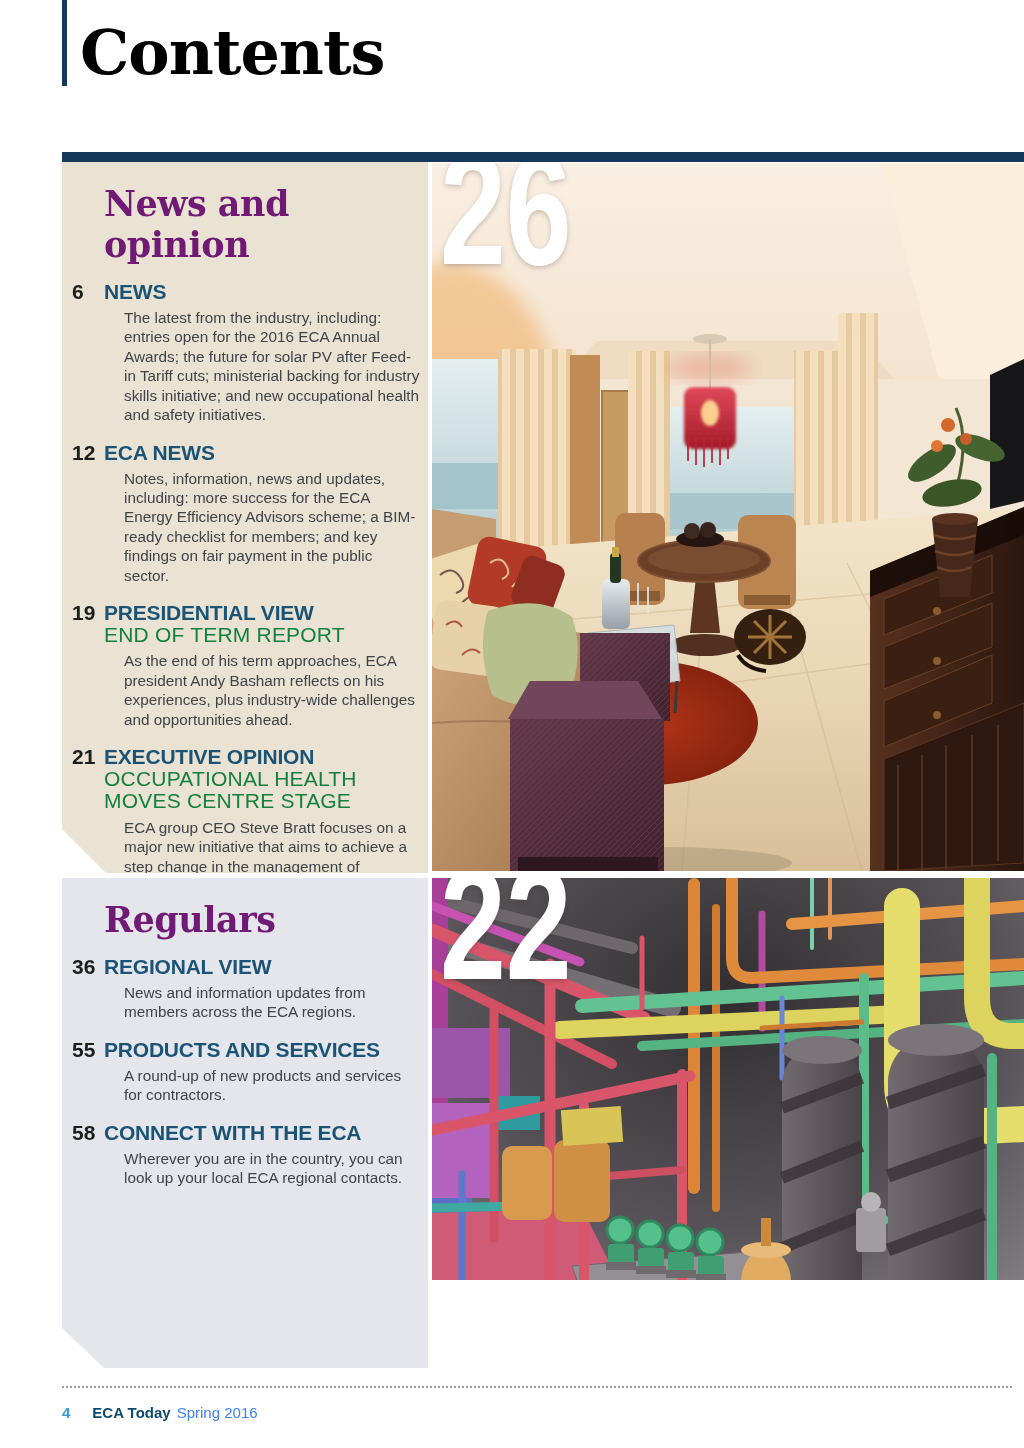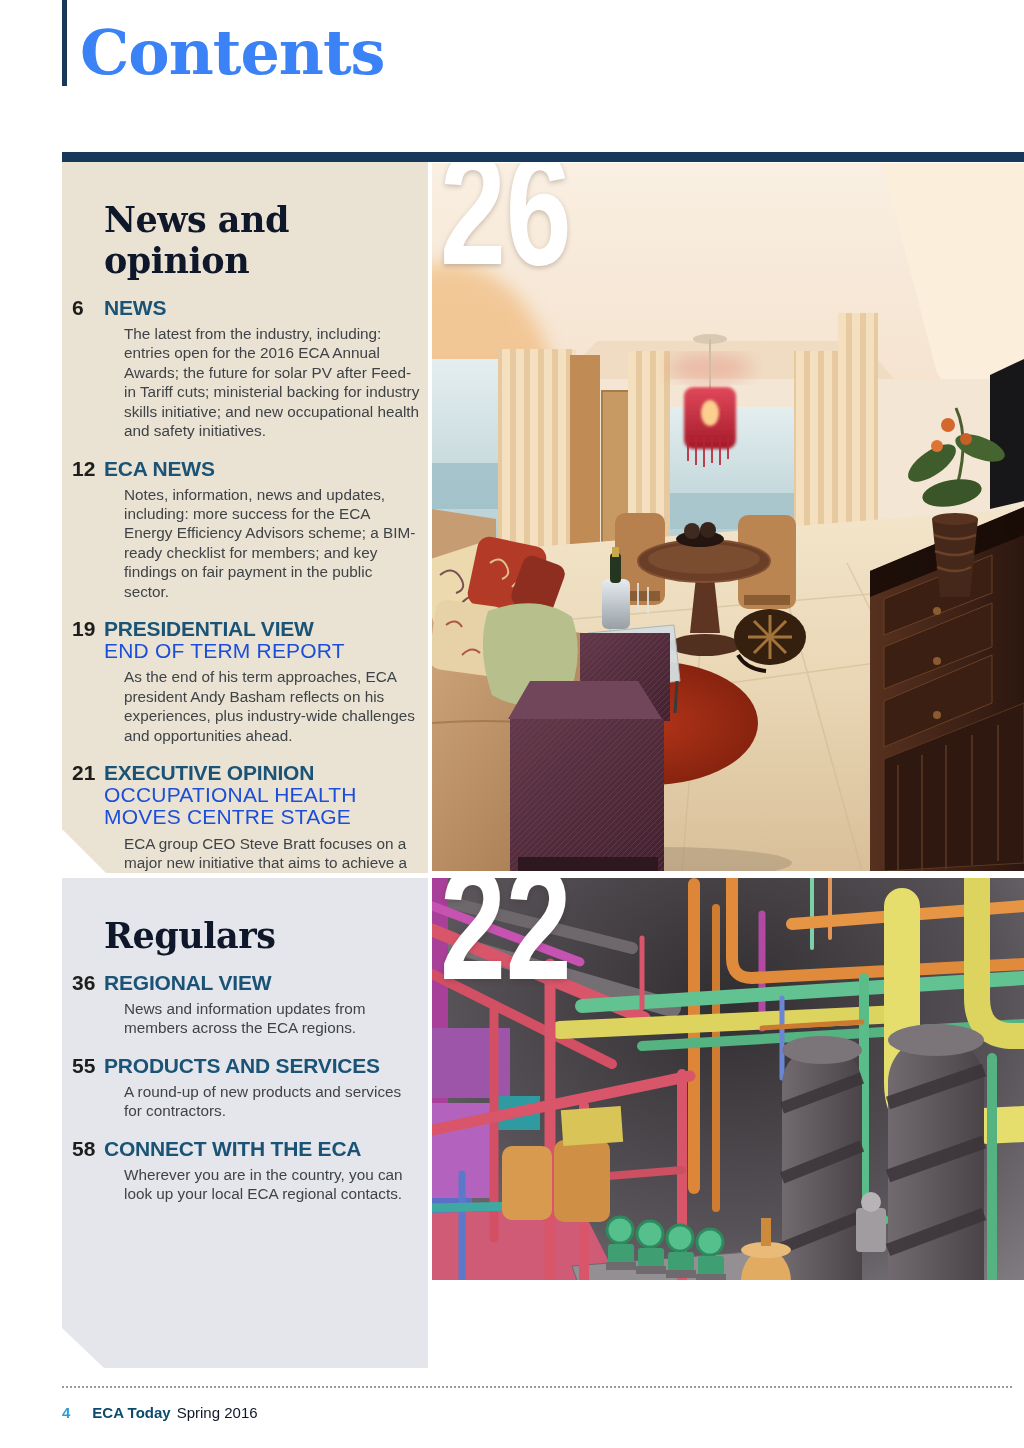--- a/index.html
+++ b/index.html
@@ -2,51 +2,51 @@
 <html><head>
 <meta charset="utf-8">
 <style>
   html,body{margin:0;padding:0;background:#fff;}
   .page{position:relative;width:1024px;height:1448px;background:#fff;overflow:hidden;
         font-family:"Liberation Sans",sans-serif;}
   
   .vbar{position:absolute;left:62px;top:0;width:5px;height:86px;background:#16395b;}
   .page-title{position:absolute;left:80px;top:16px;margin:0;
       font-family:"DejaVu Serif",serif;font-weight:bold;font-size:62px;
-      color:#3b82f6;letter-spacing:-1px;}
+      color:#000000;letter-spacing:-1px;}
   .rule{position:absolute;left:62px;top:152px;width:962px;height:10px;background:#16395b;}
   
   .panel{position:absolute;left:62px;width:366px;box-sizing:border-box;padding:20px 8px 0 5px;}
   .panel.beige{top:162px;height:711px;background:#eae3d4;
       clip-path:polygon(0 0,100% 0,100% 100%,44px 100%,0 calc(100% - 44px));}
   .panel.gray{top:878px;height:490px;background:#e4e6eb;
       clip-path:polygon(0 0,100% 0,100% 100%,42px 100%,0 calc(100% - 40px));}
-  .sec-head{margin:17px 0 16px 37px;font-family:"DejaVu Serif",serif;font-weight:bold;
-      font-size:35px;color:#0f172a;letter-spacing:-0.5px;}
+  .sec-head{margin:1px 0 16px 37px;font-family:"DejaVu Serif",serif;font-weight:bold;
+      font-size:35px;color:#701a75;letter-spacing:-0.5px;}
   .entry{display:grid;grid-template-columns:37px 1fr;margin-bottom:17px;}
   .enum{font-weight:bold;font-size:21px;color:#1d1d1b;line-height:1.05;padding-left:5px;}
   .etitle{font-weight:bold;font-size:21px;color:#1a5375;line-height:1.05;letter-spacing:-0.2px;}
-  .esub{font-weight:normal;font-size:21px;color:#1d4ed8;line-height:1.06;letter-spacing:0.2px;}
+  .esub{font-weight:normal;font-size:21px;color:#15803d;line-height:1.06;letter-spacing:0.2px;}
   .ebody{margin-top:5px;font-size:15.3px;line-height:1.27;color:#3f4347;max-width:326px;margin-left:20px;}
   
   .photo{position:absolute;left:432px;width:592px;overflow:hidden;text-align:center;}
   .photo.top{top:163px;height:708px;}
   .photo.bottom{top:878px;height:402px;}
   .photo svg{display:block;}
   .pagenum-overlay{position:absolute;left:8px;top:-34px;margin:0;
       font-size:160px;font-weight:bold;color:#fff;line-height:1;
       transform:scaleX(0.74);transform-origin:left top;
       text-shadow:0 2px 6px rgba(60,40,30,0.25);}
   
   .dotted{position:absolute;left:62px;top:1386px;width:950px;border-top:2px dotted #9a9a9a;}
   .footer{position:absolute;left:62px;top:1404px;display:flex;align-items:baseline;
       font-size:15px;}
   .f-num{color:#2d9cd6;font-weight:bold;margin-right:22px;}
   .f-mag{color:#0c4a6e;font-weight:bold;margin-right:6px;}
-  .f-issue{color:#0f172a;}
+  .f-issue{color:#3b82f6;}
 </style>
 </head>
 <body>
 
 <div class="page">
 
   <div class="vbar"></div>
   <h1 class="page-title">Contents</h1>
   <div class="rule"></div>
 

